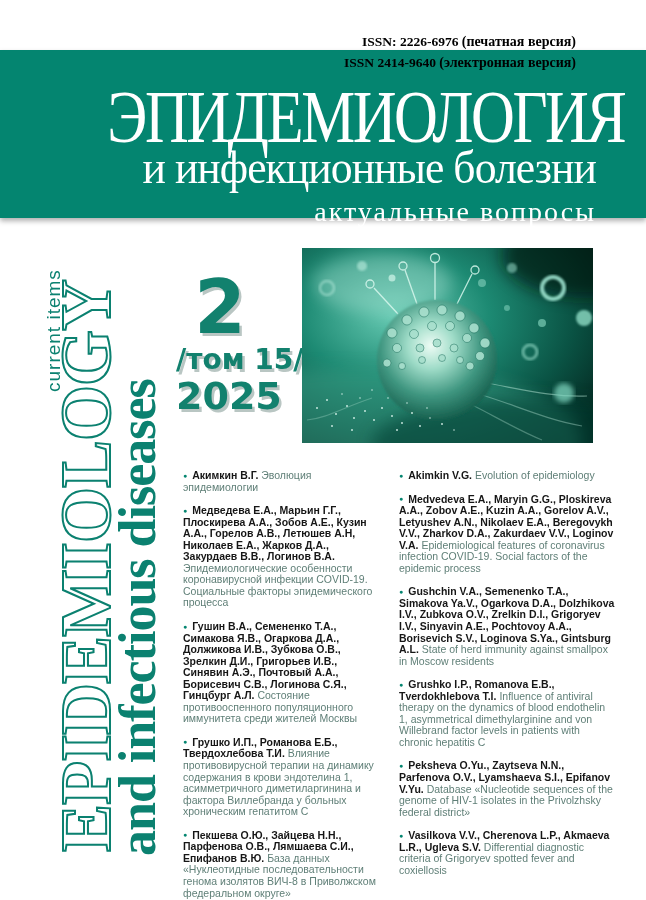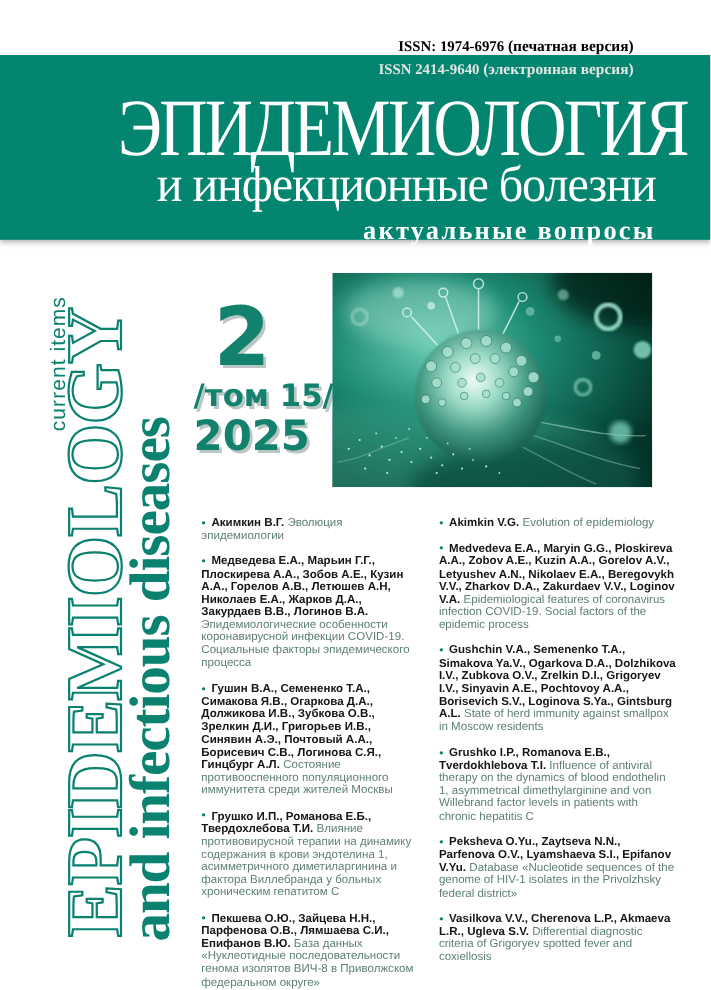--- a/index.html
+++ b/index.html
@@ -8,30 +8,30 @@
 
   
   .issn-print{position:absolute;top:34px;right:70px;color:#000;
               font-family:"Liberation Serif",serif;font-weight:bold;font-size:13.5px;white-space:nowrap;}
   .issn-note{font-size:14px;font-weight:bold;}
 
   
   .masthead{position:absolute;top:50px;left:0;width:646px;height:168px;
             background:var(--green,#048570);box-shadow:0 3px 5px rgba(30,30,30,.35);
             box-sizing:border-box;text-align:right;padding:0 50px 0 0;color:#fff;}
-  .issn-online{position:absolute;top:5px;right:70px;color:#e5e5e5;
+  .issn-online{position:absolute;top:5px;right:70px;color:#000000;
                font-family:"Liberation Serif",serif;font-weight:bold;font-size:13.5px;white-space:nowrap;}
   .mast-title{font-family:"Liberation Serif",serif;font-size:74px;line-height:1;
               letter-spacing:-3px;margin-top:30px;white-space:nowrap;
               transform:scaleX(.82);transform-origin:100% 50%;}
   .mast-subtitle{font-family:"Liberation Serif",serif;font-size:46px;line-height:1;
               letter-spacing:-1px;margin-top:-9px;white-space:nowrap;
               transform:scaleX(.95);transform-origin:100% 50%;}
-  .mast-tagline{font-family:"Liberation Serif",serif;font-size:24px;line-height:1;
-              letter-spacing:2px;margin-top:7px;font-weight:bold;}
+  .mast-tagline{font-family:"Liberation Serif",serif;font-size:28px;line-height:1;
+              letter-spacing:2px;margin-top:7px;font-weight:normal;}
 
   
   .vert{position:absolute;transform:rotate(-90deg);transform-origin:0 0;
         white-space:nowrap;line-height:1;}
   .v-epi{left:50px;top:852px;font-family:"Liberation Serif",serif;font-weight:bold;
          font-size:72px;letter-spacing:-1px;color:#fff;
          -webkit-text-stroke:2px var(--teal,#0b8170);}
   .v-dis{left:112px;top:856px;font-family:"Liberation Serif",serif;font-weight:bold;
          font-size:52px;letter-spacing:-1px;color:var(--teal,#0b8170);}
   .v-cur{left:44px;top:392px;font-family:"Liberation Sans",sans-serif;font-weight:300;
@@ -55,21 +55,21 @@
   .toc-item{margin:0 0 12px 0;font-size:10.5px;line-height:1.1;color:var(--toc,#5f7f77);}
   .toc-item .authors{font-weight:bold;color:#161616;}
   .bullet{color:var(--green,#048570);font-size:7px;vertical-align:1.5px;margin-right:5px;}
 </style>
 </head>
 <body>
 
 <div class="page">
 
   <div class="issn-print">
-    <span>ISSN: 1974-6976</span>
+    <span>ISSN: 2226-6976</span>
     <span class="issn-note">(печатная версия)</span>
   </div>
 
   <div class="masthead">
     <div class="issn-online">
       <span>ISSN 2414-9640</span>
       <span class="issn-note">(электронная версия)</span>
     </div>
     <div class="mast-title">ЭПИДЕМИОЛОГИЯ</div>
     <div class="mast-subtitle">и инфекционные болезни</div>

